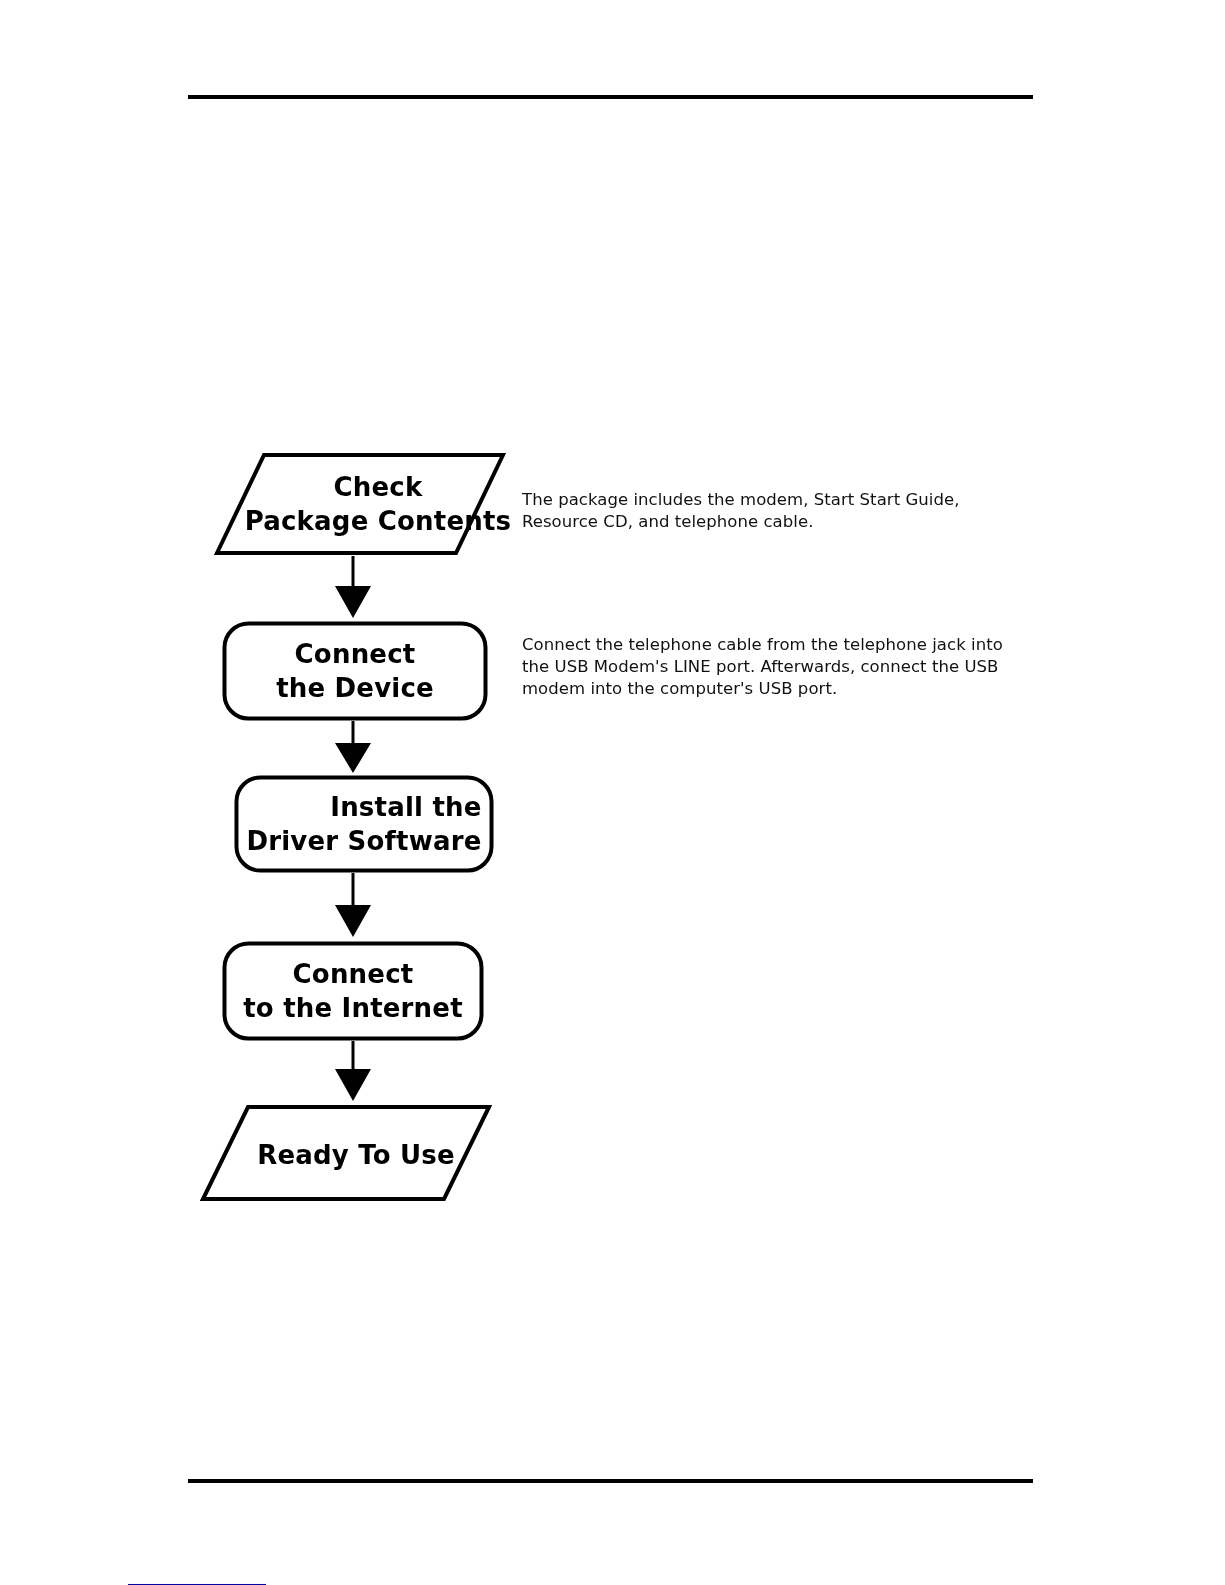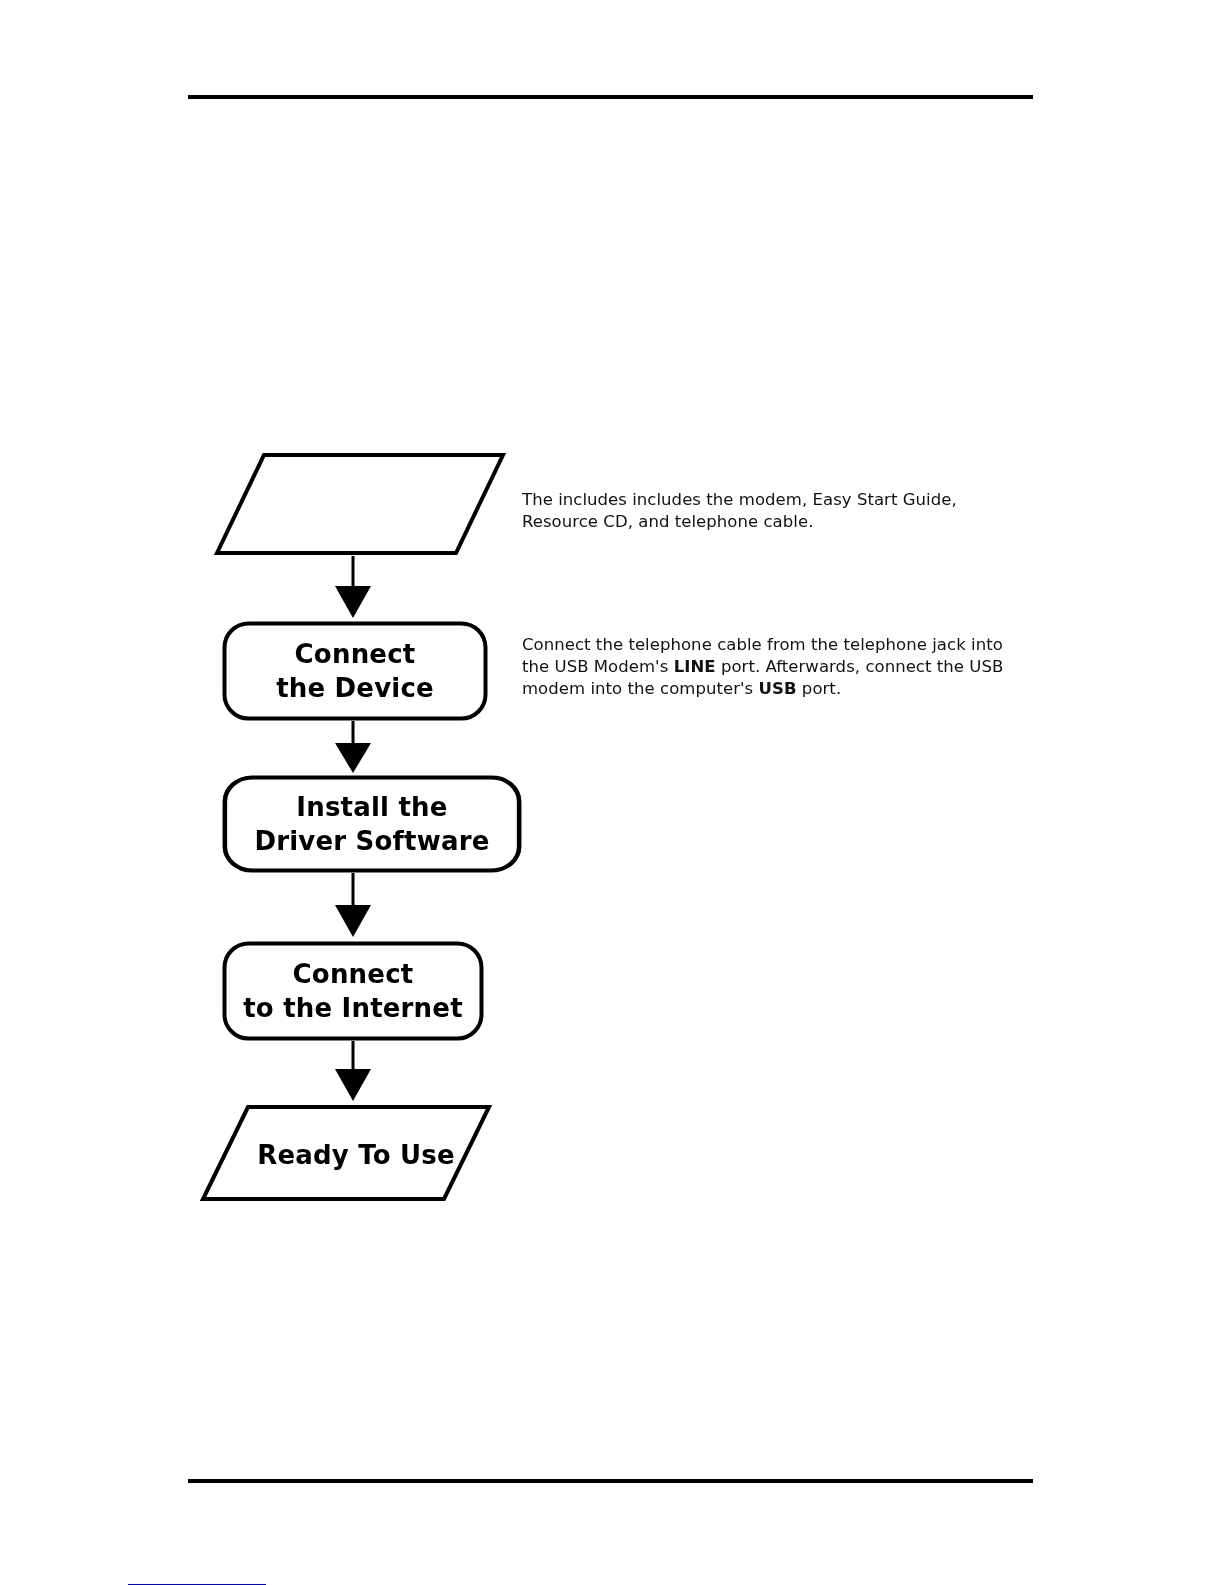--- a/index.html
+++ b/index.html
@@ -78,21 +78,21 @@
     left: 0;
     top: 0;
     width: 100%;
     height: 100%;
     z-index: 1;
   }
 
   
   #node-check    { left: 214px; top: 452px; width: 292px; height: 104px; }
   #node-connect  { left: 222px; top: 621px; width: 266px; height: 100px; }
-  #node-install  { left: 222px; top: 775px; width: 300px; height: 98px;  }
+  #node-install  { left: 234px; top: 775px; width: 260px; height: 98px; text-align: right;  }
   #node-internet { left: 222px; top: 941px; width: 262px; height: 100px; }
   #node-ready    { left: 200px; top: 1104px; width: 292px; height: 98px; }
 
   
   #node-check .node-label    { transform: translate(18px, 0px); }
   #node-ready .node-label    { transform: translate(10px, 2px); }
 
   
   .arrow {
     position: absolute;
@@ -109,41 +109,43 @@
   .desc {
     position: absolute;
     left: 522px;
     width: 492px;
     font-family: "DejaVu Sans", sans-serif;
     font-size: 16.5px;
     line-height: 1.33;
     color: #111111;
     letter-spacing: 0.05px;
   }
-  .desc b { font-weight: 700; }
+  .desc b { font-weight: 400; }
 
   #desc-1 { top: 489px; }
   #desc-2 { top: 634px; }
   #desc-3 { top: 793px; }
   #desc-4 { top: 978px; }
 </style>
 </head>
 <body>
 
 <div class="page">
 
   <div class="rule rule-top"></div>
   <div class="rule rule-bottom"></div>
 
   <div class="flow">
 
     <div class="node" id="node-check">
       <svg class="para-svg" viewBox="0 0 292 104" preserveAspectRatio="none">
         <polygon points="50,3 289,3 242,101 3,101" fill="#ffffff" stroke="#000000" stroke-width="4"></polygon>
       </svg>
+      <span class="node-label">Check
+Package Contents</span>
     </div>
 
     <div class="arrow" id="arrow-1">
       <svg viewBox="0 0 48 66" preserveAspectRatio="none" width="48" height="66">
         <line x1="24" y1="0" x2="24" y2="34" stroke="#000000" stroke-width="3"></line>
         <polygon points="6,30 42,30 24,62" fill="#000000"></polygon>
       </svg>
     </div>
 
     <div class="node" id="node-connect">
@@ -193,21 +195,21 @@
 
     <div class="node" id="node-ready">
       <svg class="para-svg" viewBox="0 0 292 98" preserveAspectRatio="none">
         <polygon points="48,3 289,3 244,95 3,95" fill="#ffffff" stroke="#000000" stroke-width="4"></polygon>
       </svg>
       <span class="node-label">Ready To Use</span>
     </div>
 
   </div>
 
-  <div class="desc" id="desc-1">The includes includes the modem, Easy Start Guide, Resource CD, and telephone cable.</div>
+  <div class="desc" id="desc-1">The package includes the modem, Start Start Guide, Resource CD, and telephone cable.</div>
 
   <div class="desc" id="desc-2">Connect the telephone cable from the telephone jack into the USB Modem's <b>LINE</b> port. Afterwards, connect the USB modem into the computer's <b>USB</b> port.</div>
 
 
 
   <div class="link-stub"></div>
 
 </div>
 
 </body></html>

